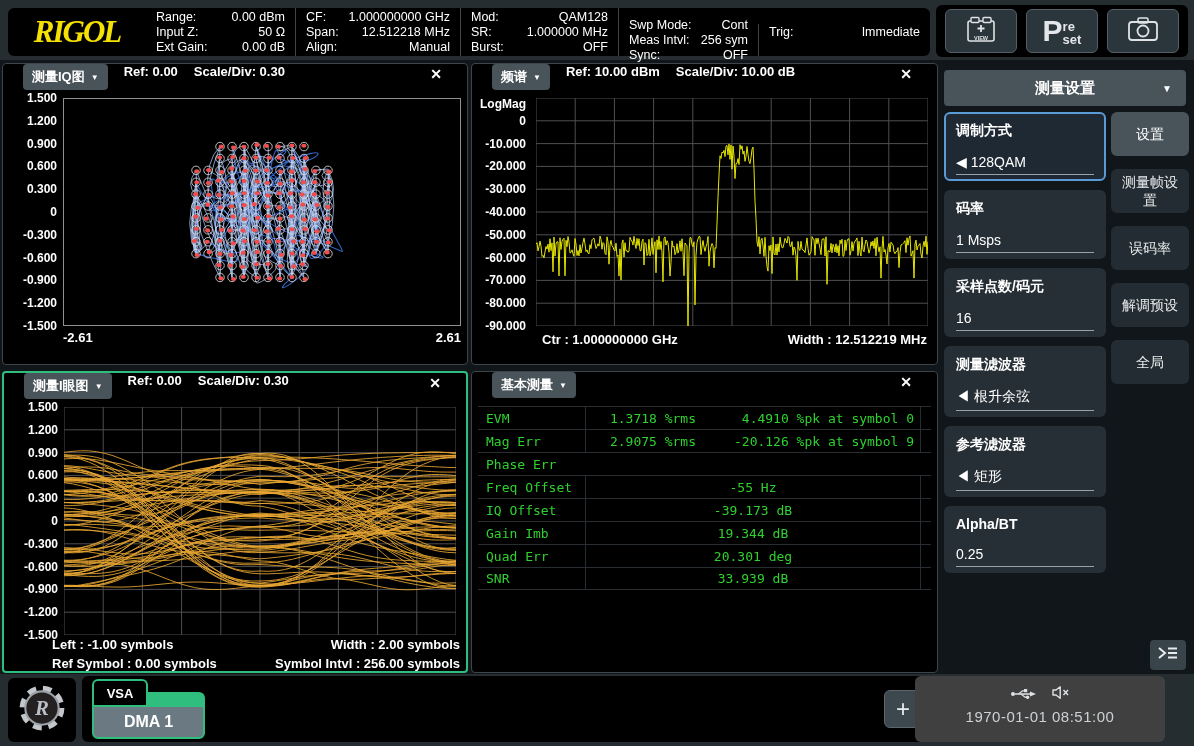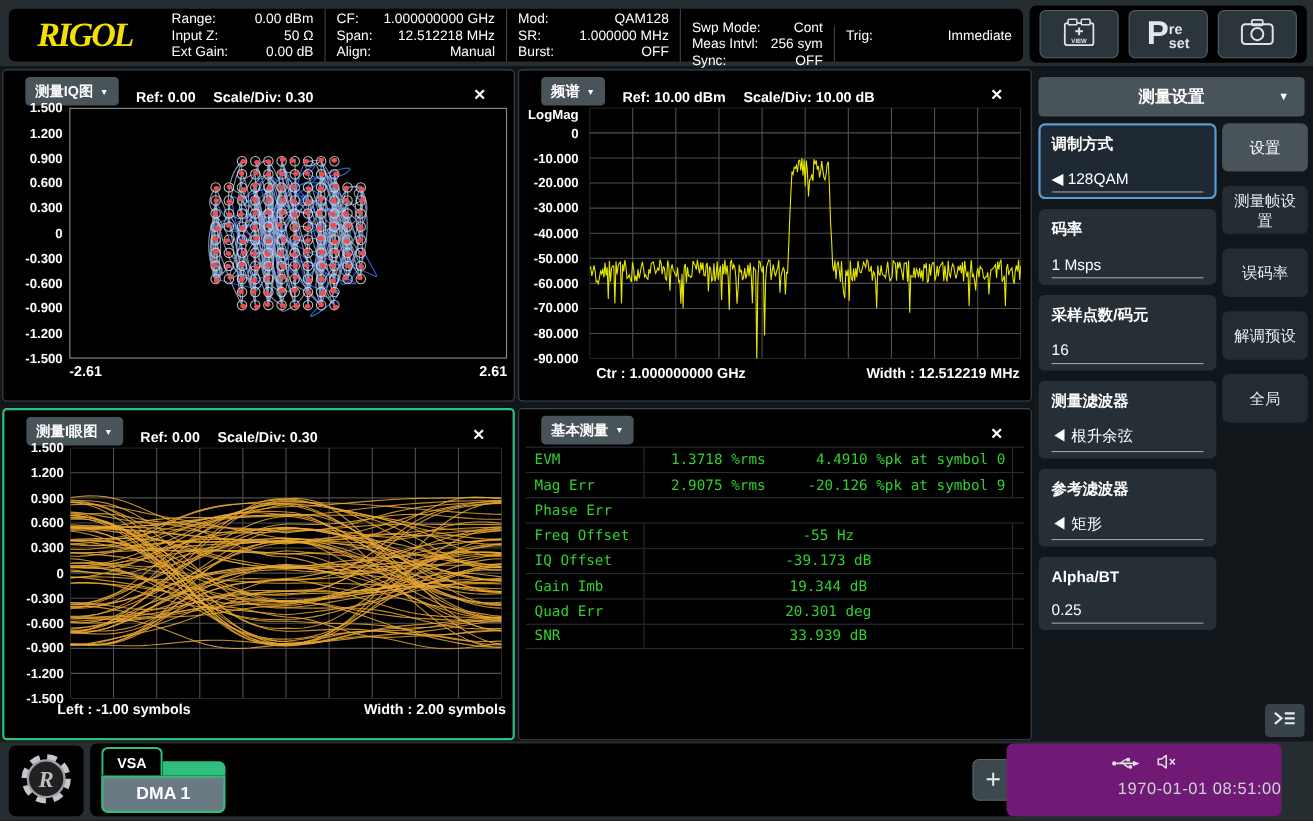--- a/index.html
+++ b/index.html
@@ -20,21 +20,21 @@
   .tb-btn{width:72px;height:44px;background:#2b353c;border:1px solid #555f69;border-radius:6px;display:flex;align-items:center;justify-content:center;color:#e3e7e9;cursor:pointer}
   .preset-p{font-size:30px;font-weight:bold;line-height:30px}
   .preset-stack{display:flex;flex-direction:column;font-size:13px;font-weight:bold;line-height:13px;margin-top:3px}
 
   
   .panel{position:absolute;background:#000;border:1px solid #3d454b;border-radius:4px}
   #iq-panel{left:2px;top:63px;width:466px;height:302px}
   #spec-panel{left:471px;top:63px;width:467px;height:302px}
   #eye-panel{left:2px;top:371px;width:466px;height:302px;border:2px solid #2fbe7d}
   #meas-panel{left:471px;top:371px;width:467px;height:302px}
-  .phead{position:absolute;left:0;top:0;right:0;height:32px;display:flex;align-items:flex-end;gap:16px;padding:0 20px}
+  .phead{position:absolute;left:0;top:0;right:0;height:32px;display:flex;align-items:flex-start;gap:16px;padding:0 20px}
   .pdrop{display:flex;align-items:center;gap:6px;background:#49535a;color:#fff;font-weight:bold;font-size:13px;padding:4px 9px;border-radius:4px;cursor:pointer;white-space:nowrap}
   .pdrop .arr{font-size:8px}
   .pstat{color:#fff;font-weight:bold;font-size:13px;white-space:nowrap}
   .pclose{margin-left:auto;color:#fff;font-size:14px;font-weight:bold;cursor:pointer;padding:2px 5px}
   .yticks{position:absolute;left:0;top:0;width:58px;height:100%}
   .ytick{position:absolute;right:4px;width:54px;text-align:right;color:#fff;font-size:12px;font-weight:bold;line-height:14px}
   .plot{position:absolute;background:#000}
   #iq-plot{left:60px;top:34px;width:398px;height:228px;border:1px solid #909090}
   #spec-plot{left:64px;top:34px;width:392px;height:228px}
   #eye-plot{left:60px;top:34px;width:392px;height:228px}
@@ -69,21 +69,21 @@
   #sb-collapse{position:absolute;right:6px;bottom:3px;width:36px;height:30px;background:#39434a;border-radius:4px;display:flex;align-items:center;justify-content:center;cursor:pointer}
 
   
   #gear-box{position:absolute;left:8px;top:678px;width:68px;height:64px;background:#000;border-radius:6px;display:flex;align-items:center;justify-content:center;cursor:pointer}
   #tab-strip{position:absolute;left:82px;top:676px;width:850px;height:66px;background:#000;border-radius:6px}
   #vsa-wrap{position:absolute;left:10px;top:3px;width:115px;height:60px;cursor:pointer}
   #vsa-label{position:absolute;left:0;top:0;width:56px;height:26px;background:#000;border:2px solid #2fbe7d;border-bottom:none;border-radius:6px 6px 0 0;display:flex;align-items:center;justify-content:center;color:#fff;font-size:13px;font-weight:bold}
   #vsa-strip{position:absolute;left:56px;top:13px;width:57px;height:13px;background:#2fbe7d;border-radius:0 6px 0 0}
   #vsa-body{position:absolute;left:0;top:26px;width:113px;height:34px;background:#6b7a82;border:2px solid #2fbe7d;border-radius:0 0 6px 6px;display:flex;align-items:center;justify-content:center;color:#fff;font-size:16px;font-weight:bold}
   #add-btn{position:absolute;right:10px;top:14px;width:38px;height:38px;background:#3d474e;border:1px solid #5c666e;border-radius:6px;color:#e9edef;font-size:24px;display:flex;align-items:center;justify-content:center;cursor:pointer}
-  #clock-box{position:absolute;left:915px;top:676px;width:250px;height:66px;background:#701a75;border-radius:6px;text-align:right;color:#cdd2d5}
+  #clock-box{position:absolute;left:915px;top:676px;width:250px;height:66px;background:#404040;border-radius:6px;text-align:center;color:#cdd2d5}
   #status-icons{display:flex;justify-content:center;gap:14px;margin-top:9px;align-items:center}
   #clock-text{font-size:15px;margin-top:4px;letter-spacing:0.5px}
 </style>
 </head>
 <body>
 
 <div id="top-strip"></div>
 <div id="bottom-strip"></div>
 
 <div id="topbar-info">
@@ -613,20 +613,24 @@
         <path d="M0.0,105.3L8.2,104.7L16.3,104.4L24.5,104.5L32.7,104.9L40.8,105.7L49.0,106.6L57.2,107.5L65.3,108.1L73.5,108.2L81.7,107.8L89.8,106.6L98.0,104.8L106.2,102.3L114.3,99.5L122.5,96.4L130.7,93.5L138.8,90.8L147.0,88.6L155.2,87.1L163.3,86.3L171.5,86.1L179.7,86.4L187.8,86.9L196.0,87.6L204.2,86.5L212.3,85.5L220.5,84.7L228.7,84.1L236.8,83.6L245.0,83.2L253.2,82.7L261.3,81.8L269.5,80.4L277.7,78.3L285.8,75.6L294.0,72.2L302.2,68.3L310.3,64.0L318.5,59.6L326.7,55.5L334.8,51.8L343.0,48.8L351.2,46.6L359.3,45.3L367.5,44.8L375.7,45.0L383.8,45.7L392.0,46.7" stroke="#e9a732" stroke-opacity="0.85" stroke-width="1" fill="none"></path>
         <path d="M0.0,71.5L8.2,71.8L16.3,72.2L24.5,72.5L32.7,72.6L40.8,72.5L49.0,72.2L57.2,71.8L65.3,71.2L73.5,70.6L81.7,70.0L89.8,69.6L98.0,69.5L106.2,69.6L114.3,70.0L122.5,70.6L130.7,71.4L138.8,72.3L147.0,73.2L155.2,74.0L163.3,74.6L171.5,74.9L179.7,75.0L187.8,74.9L196.0,74.6L204.2,75.0L212.3,75.1L220.5,74.9L228.7,74.2L236.8,73.2L245.0,71.7L253.2,69.8L261.3,67.7L269.5,65.4L277.7,63.0L285.8,60.7L294.0,58.6L302.2,56.8L310.3,55.3L318.5,54.0L326.7,53.1L334.8,52.3L343.0,51.6L351.2,51.1L359.3,50.5L367.5,49.9L375.7,49.2L383.8,48.6L392.0,48.1" stroke="#e9a732" stroke-opacity="0.85" stroke-width="1" fill="none"></path>
         <path d="M0.0,143.0L8.2,142.3L16.3,140.8L24.5,138.6L32.7,135.8L40.8,132.8L49.0,129.5L57.2,126.1L65.3,122.7L73.5,119.3L81.7,116.0L89.8,112.6L98.0,109.2L106.2,105.6L114.3,101.9L122.5,98.0L130.7,93.9L138.8,89.9L147.0,85.9L155.2,82.2L163.3,79.0L171.5,76.4L179.7,74.5L187.8,73.4L196.0,73.3L204.2,73.3L212.3,73.6L220.5,74.2L228.7,75.3L236.8,77.0L245.0,79.4L253.2,82.4L261.3,86.0L269.5,90.2L277.7,94.8L285.8,99.7L294.0,104.6L302.2,109.4L310.3,113.8L318.5,117.7L326.7,121.1L334.8,123.9L343.0,126.1L351.2,127.8L359.3,129.1L367.5,130.0L375.7,130.6L383.8,131.1L392.0,131.3" stroke="#e9a732" stroke-opacity="0.85" stroke-width="1" fill="none"></path>
         <path d="M0.0,107.1L8.2,107.6L16.3,108.4L24.5,109.4L32.7,110.6L40.8,112.0L49.0,113.8L57.2,115.8L65.3,118.3L73.5,121.1L81.7,124.3L89.8,127.8L98.0,131.5L106.2,135.4L114.3,139.1L122.5,142.8L130.7,146.1L138.8,149.0L147.0,151.5L155.2,153.4L163.3,154.8L171.5,155.7L179.7,156.2L187.8,156.2L196.0,156.0L204.2,155.8L212.3,155.0L220.5,153.8L228.7,152.2L236.8,150.1L245.0,147.9L253.2,145.5L261.3,143.0L269.5,140.7L277.7,138.4L285.8,136.3L294.0,134.4L302.2,132.6L310.3,131.0L318.5,129.4L326.7,127.8L334.8,126.3L343.0,124.8L351.2,123.3L359.3,121.9L367.5,120.7L375.7,119.7L383.8,119.1L392.0,118.8" stroke="#e9a732" stroke-opacity="0.85" stroke-width="1" fill="none"></path>
         <path d="M0.0,178.6L8.2,179.0L16.3,179.1L24.5,178.9L32.7,178.1L40.8,176.5L49.0,174.0L57.2,170.5L65.3,166.1L73.5,160.8L81.7,154.8L89.8,148.3L98.0,141.7L106.2,135.4L114.3,129.4L122.5,124.2L130.7,119.8L138.8,116.3L147.0,113.7L155.2,111.8L163.3,110.5L171.5,109.6L179.7,108.9L187.8,108.3L196.0,107.9L204.2,108.4L212.3,109.3L220.5,110.6L228.7,112.0L236.8,113.3L245.0,114.2L253.2,114.7L261.3,114.6L269.5,114.0L277.7,113.1L285.8,111.9L294.0,110.8L302.2,109.8L310.3,109.3L318.5,109.3L326.7,109.9L334.8,111.0L343.0,112.6L351.2,114.5L359.3,116.3L367.5,118.0L375.7,119.3L383.8,120.0L392.0,120.1" stroke="#e9a732" stroke-opacity="0.85" stroke-width="1" fill="none"></path>
       </svg></div>
 <div class="eye-footrow" style="top: 264px;">
       <span>Left : -1.00 symbols</span>
       <span>Width : 2.00 symbols</span>
     </div>
+    <div class="eye-footrow" style="top: 283px;">
+      <span>Ref Symbol : 0.00 symbols</span>
+      <span>Symbol Intvl : 256.00 symbols</span>
+    </div>
   </div>
 
 <div class="panel" id="meas-panel">
   <div class="phead">
     <span class="pdrop">
       <span>基本测量</span>
         <span class="arr">▼</span>
     </span>
     <span class="pclose">✕</span>
   </div>

